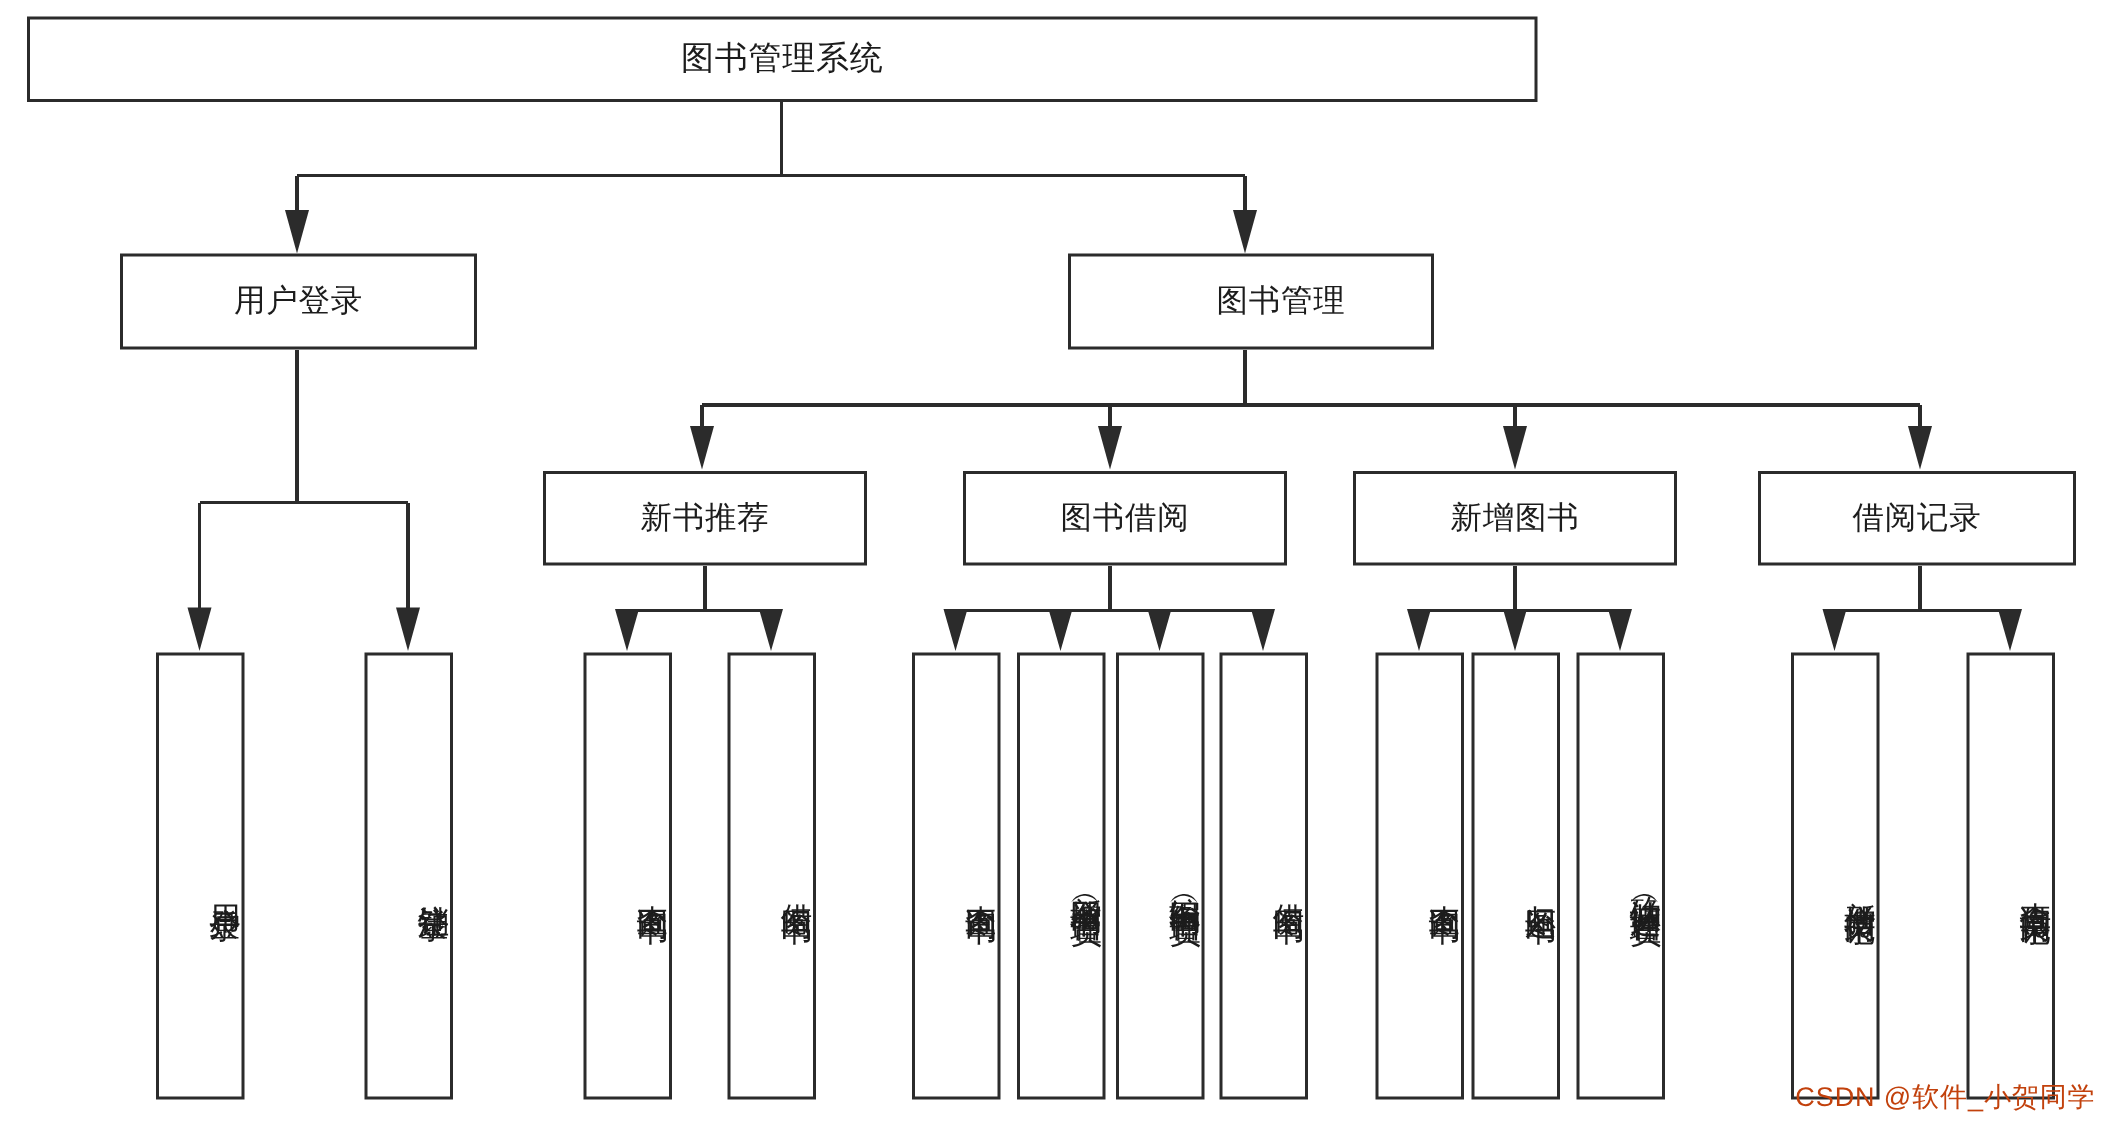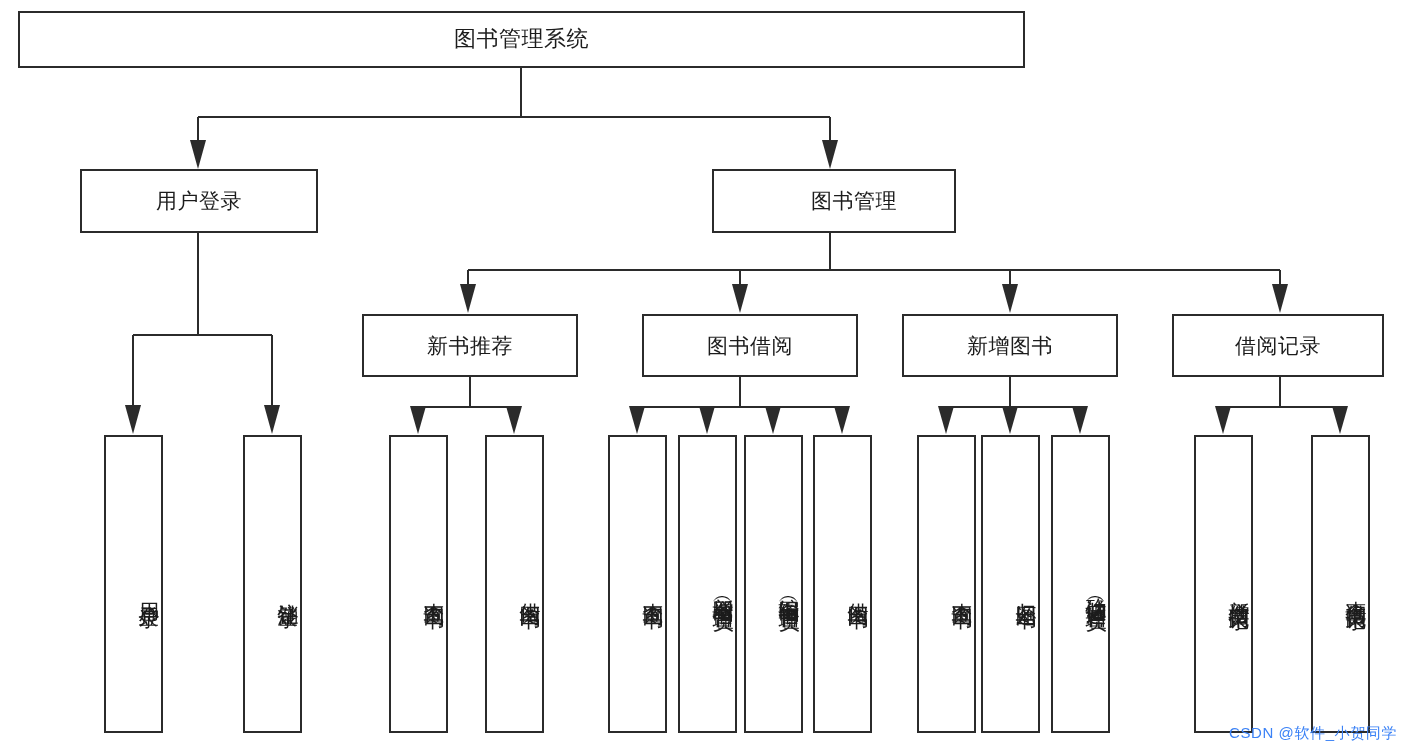--- a/index.html
+++ b/index.html
@@ -72,22 +72,22 @@
   }
   
   #root-node {
     font-size: 22px;
   }
   
   #watermark {
     position: absolute;
     right: 8px;
     bottom: 4px;
-    font-size: 15px;
-    color: #3b82f6;
+    font-size: 18px;
+    color: #c2410c;
     letter-spacing: 0.6px;
     z-index: 3;
     white-space: nowrap;
     font-family: "Liberation Sans", "DejaVu Sans", sans-serif;
   }
 </style>
 </head>
 <body>
 
 <div id="canvas">

